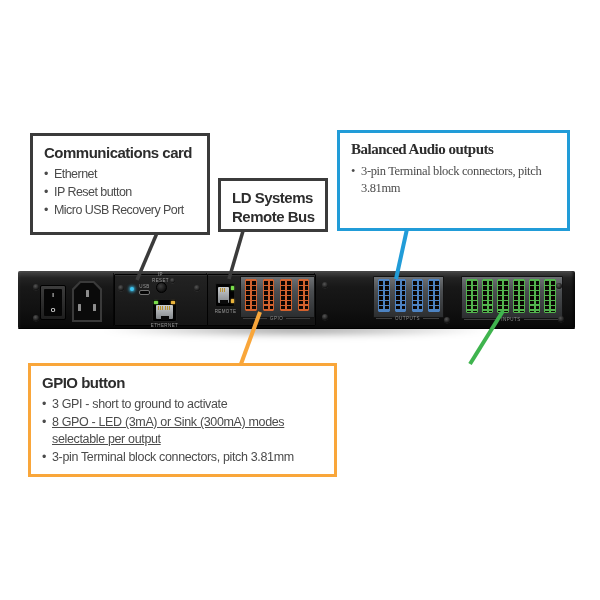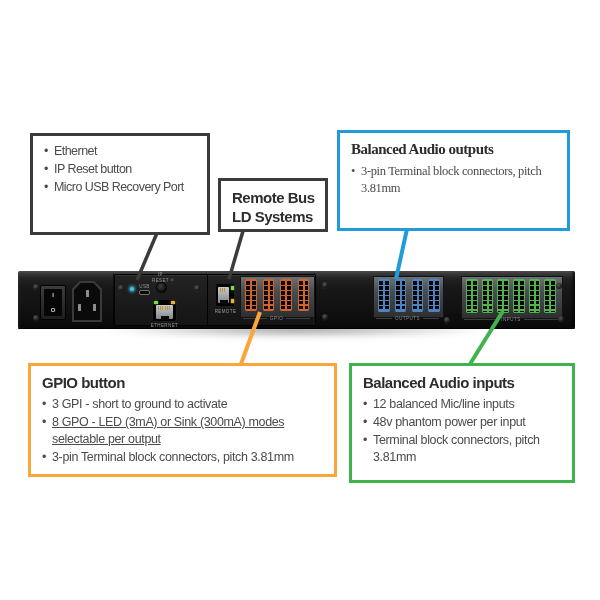--- a/index.html
+++ b/index.html
@@ -201,50 +201,43 @@
 
   <svg id="lines" width="600" height="600">
     <line class="ln-dark" x1="157" y1="233" x2="137" y2="280"></line>
     <line class="ln-dark" x1="243" y1="231" x2="229" y2="279"></line>
     <line class="ln-blue" x1="407" y1="229" x2="396" y2="279"></line>
     <line class="ln-orange" x1="241" y1="364" x2="260" y2="312"></line>
     <line class="ln-green" x1="470" y1="364" x2="503" y2="311"></line>
   </svg>
 
   <div id="box-comms" class="callout">
+    <h3>Communications card</h3>
     <ul>
       <li>Ethernet</li>
       <li>IP Reset button</li>
       <li>Micro USB Recovery Port</li>
     </ul>
   </div>
 
   <div id="box-remote" class="callout">
+    <div class="tline">LD Systems</div>
     <div class="tline">Remote Bus</div>
-    <div class="tline">LD Systems</div>
   </div>
 
   <div id="box-outputs" class="callout">
     <h3>Balanced Audio outputs</h3>
     <ul>
       <li>3-pin Terminal block connectors, pitch 3.81mm</li>
     </ul>
   </div>
 
   <div id="box-gpio" class="callout">
     <h3>GPIO button</h3>
     <ul>
       <li>3 GPI - short to ground to activate</li>
       <li class="narrow">8 GPO - LED (3mA) or Sink (300mA) modes selectable per output</li>
       <li>3-pin Terminal block connectors, pitch 3.81mm</li>
     </ul>
   </div>
 
-  <div id="box-inputs" class="callout">
-    <h3>Balanced Audio inputs</h3>
-    <ul>
-      <li>12 balanced Mic/line inputs</li>
-      <li>48v phantom power per input</li>
-      <li class="narrow2">Terminal block connectors, pitch 3.81mm</li>
-    </ul>
-  </div>
 
 </div>
 
 </body></html>

